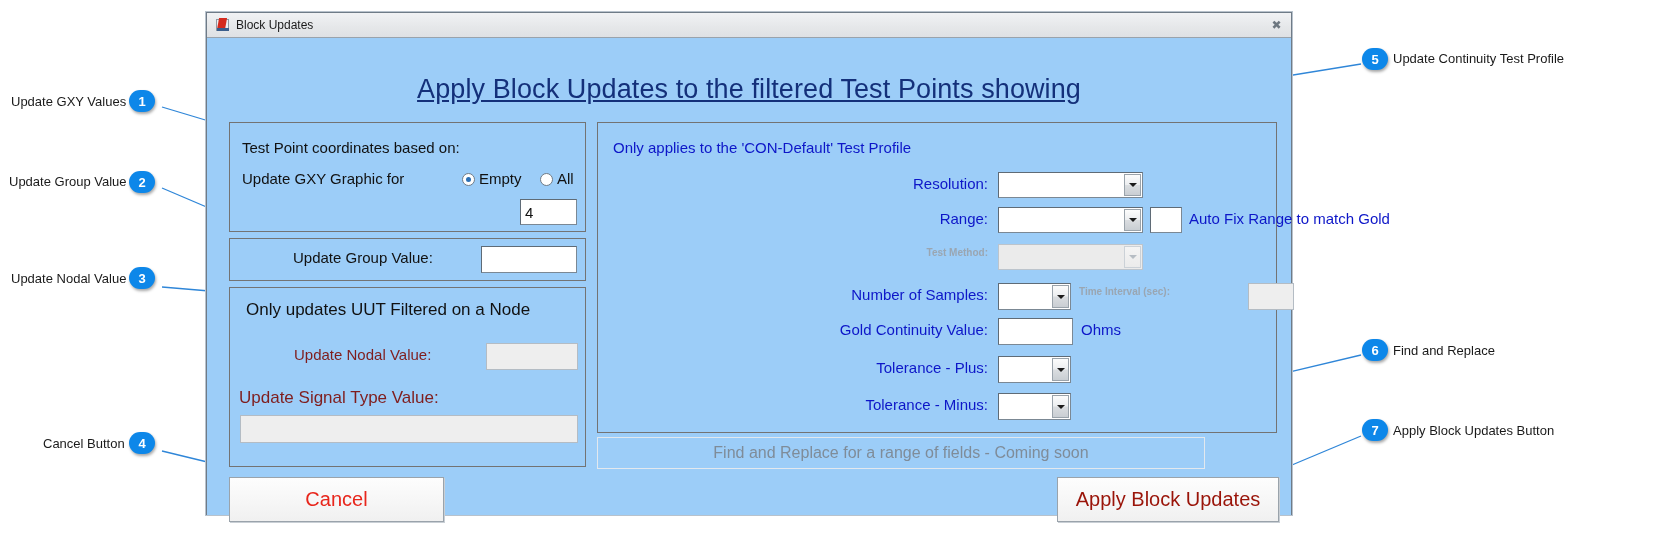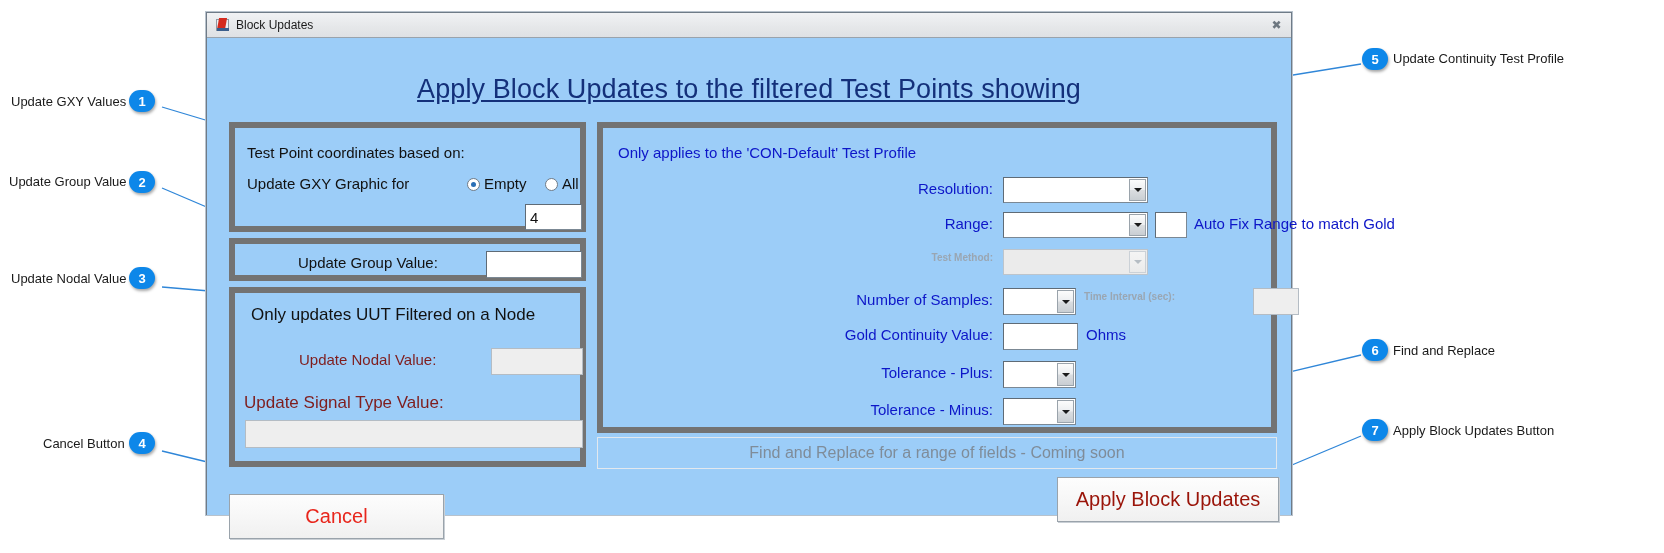--- a/index.html
+++ b/index.html
@@ -76,21 +76,21 @@
     text-align: center;
     font-size: 27px; color: #14307a;
     text-decoration: underline;
     letter-spacing: 0.1px;
   }
 
   
   .gbox {
     position: absolute;
     background: #9ccdf8;
-    border: 6px solid #737373;
+    border: 1px solid #737373;
     box-shadow: inset 0 0 0 1px #9ccdf8;
   }
 
   .lbl { position: absolute; font-size: 15px; color: #111111; white-space: nowrap; }
   .lbl-blue { position: absolute; font-size: 15px; color: #0d16c8; white-space: nowrap; }
   .lbl-dis { position: absolute; font-size: 15px; color: #7f1d1d; white-space: nowrap; }
   .lbl-dis2 { position: absolute; font-size: 10px; color: #9aa6b2; white-space: nowrap; font-weight: bold; }
 
   .txtbox {
     position: absolute;
@@ -143,21 +143,21 @@
   .radio .dot { width: 5px; height: 5px; border-radius: 50%; background: #2a6fb5; }
 
   .btn {
     position: absolute;
     background: linear-gradient(to bottom,#fdfdfd 0%,#f7f7f7 50%,#f0f0f0 100%);
     border: 1px solid #9aa3ab;
     box-shadow: 1px 1px 0 #c9cfd5;
     display: flex; align-items: center; justify-content: center;
     font-size: 20px;
   }
-  #cancel-btn { color: #e8261c; margin-top: 17px; }
+  #cancel-btn { color: #e8261c; }
   #apply-btn { color: #9a1409; }
 
   .flatbar {
     position: absolute;
     background: #9ccdf8;
     border: 1px solid #e2e8ee;
     display: flex; align-items: center; justify-content: center;
     font-size: 16px; color: #7f8c99;
   }
 </style>
@@ -311,21 +311,21 @@
 
         <div class="lbl-blue" style="left:100px; top:273px; width:290px; text-align:right;">Tolerance - Minus:</div>
         <div class="combo" style="left:400px; top:270px; width:73px; height:27px;">
           <div class="ctext"></div>
           <div class="cbtn">
               <div class="arrow-d"></div>
             </div>
         </div>
       </div>
 
-      <div class="flatbar" style="left:390px; top:399px; width:680px; height:32px;">
+      <div class="flatbar" style="left:390px; top:399px; width:608px; height:32px;">
         <span>Find and Replace for a range of fields - Coming soon</span>
       </div>
 
       <div class="btn" id="apply-btn" style="left:850px; top:439px; width:222px; height:45px;">
         <span>Apply Block Updates</span>
       </div>
 
     </div>
   </div>
 </div>

